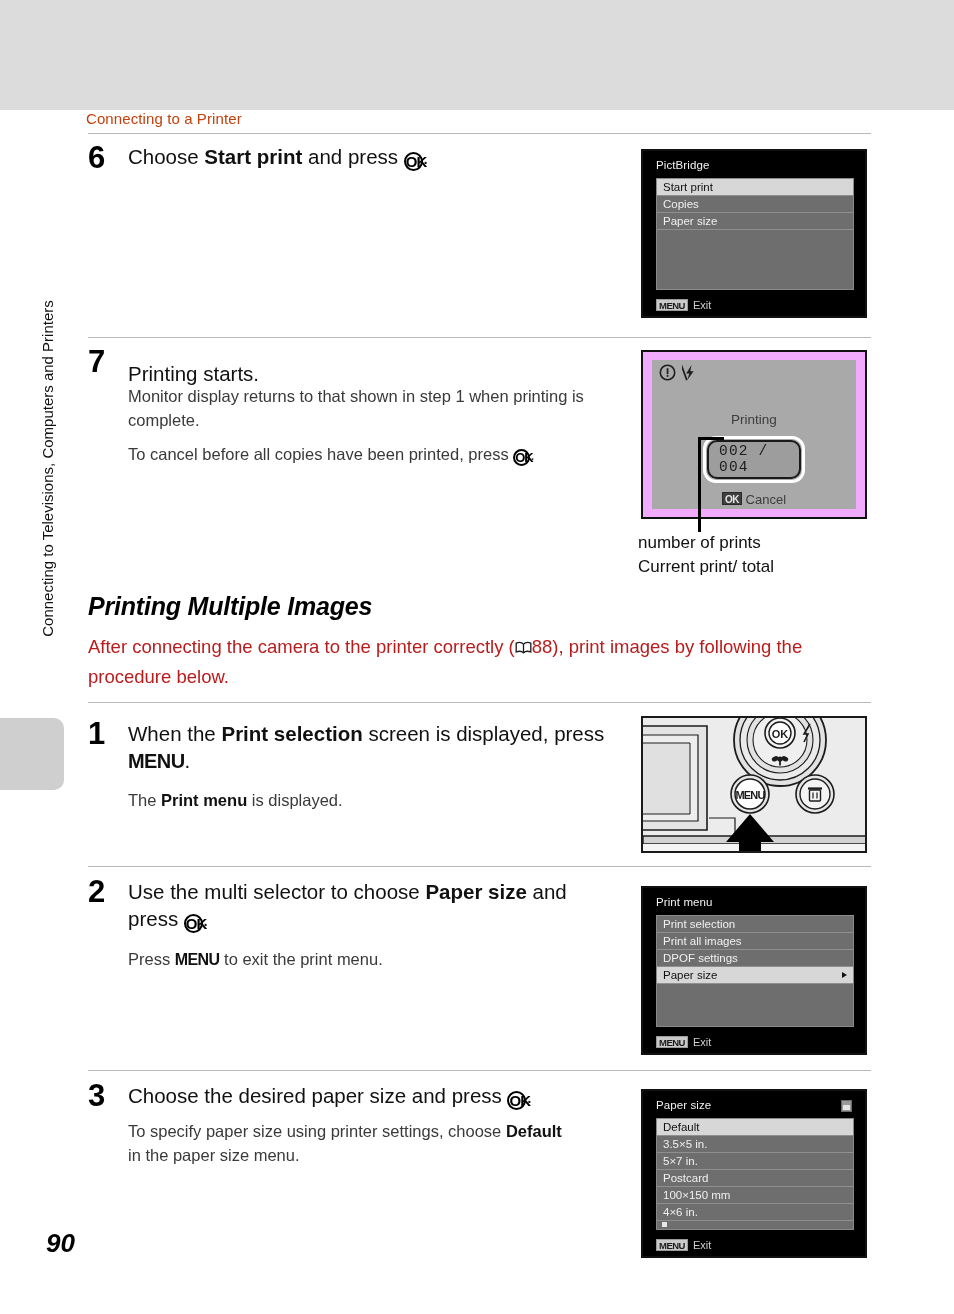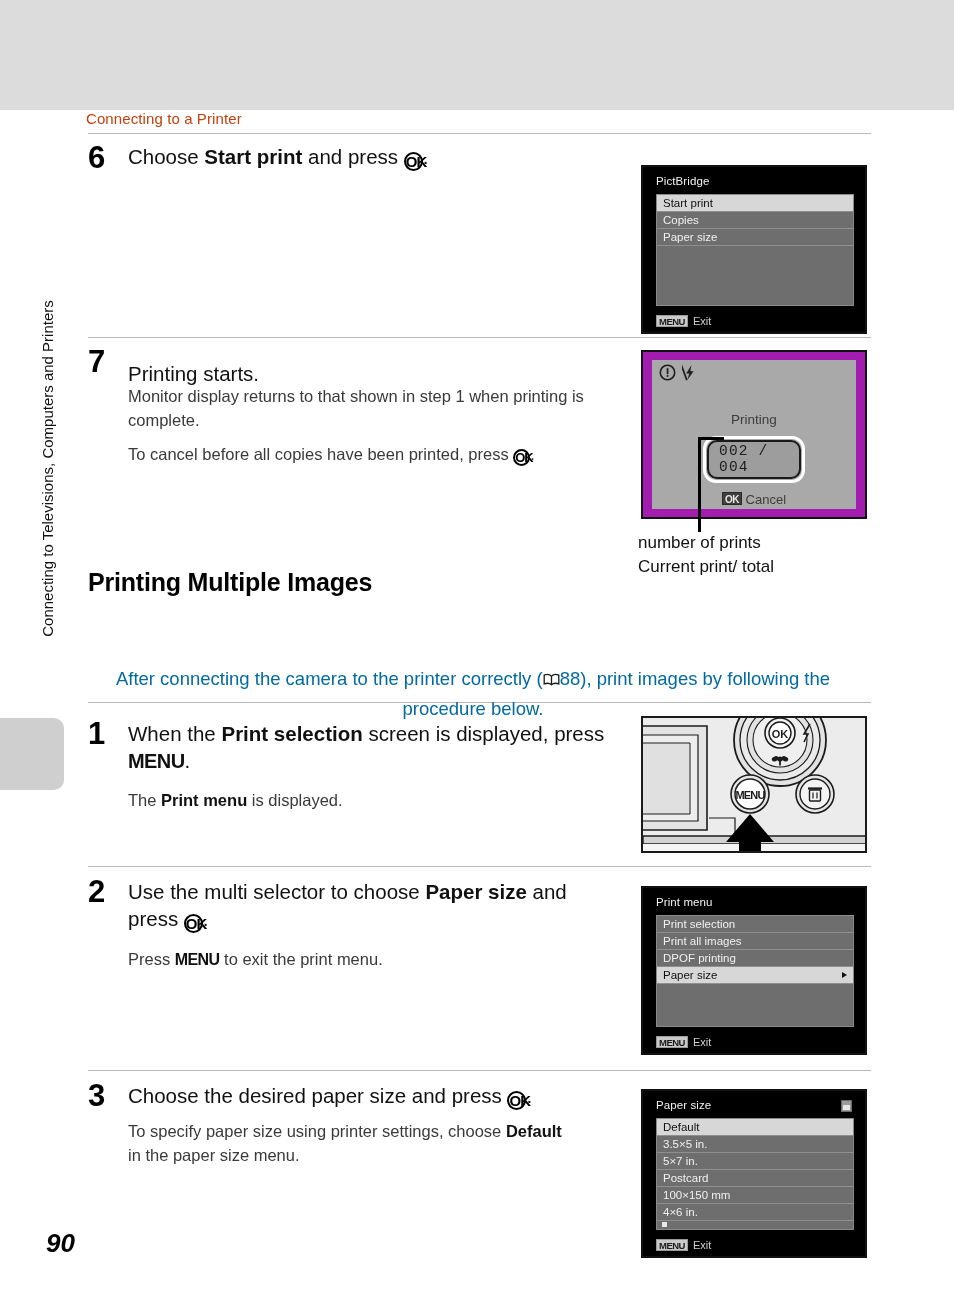--- a/index.html
+++ b/index.html
@@ -79,26 +79,26 @@
     font-family:"Liberation Sans", sans-serif;
   }
   .bookglyph {
     display:inline-block; width:17px; height:13px; position:relative;
     vertical-align:-1px;
   }
   .bookglyph svg { position:absolute; left:0; top:0; }
 
   
   .sec-head {
-    position:absolute; left:88px; top:568px;
-    font-size:25px; font-weight:700; letter-spacing:-0.2px;
+    position:absolute; left:88px; top:592px;
+    font-size:25px; font-weight:700; letter-spacing:-0.2px;font-style:italic;
   }
   .sec-para {
-    position:absolute; left:88px; top:664px; width:770px;
-    font-size:18.5px; color:#0369a1; line-height:1.62;text-align:center;
+    position:absolute; left:88px; top:632px; width:770px;
+    font-size:18.5px; color:#b91c1c; line-height:1.62;
   }
 
   
   .lcd {
     position:absolute;
     background:#000;
     border:2px solid #111;
   }
   .lcd-title {
     position:absolute; left:13px; top:8px;
@@ -145,21 +145,21 @@
   .lcd-scrollicon:after{
     content:""; position:absolute; left:1px; bottom:1px; right:1px; height:5px;
     background:#e6e6e6;
   }
   .lcd-downmark{
     position:absolute; left:5px; bottom:2px; width:5px; height:5px; background:#e8e8e8;
   }
 
   
   .printing-screen {
-    position:absolute; background:#a21caf; border:2px solid #111;
+    position:absolute; background:#f0abfc; border:2px solid #111;
   }
   .printing-inner {
     position:absolute; left:9px; top:8px; right:9px; bottom:8px;
     background:#a9a9a9;
   }
   .pr-icons { position:absolute; left:7px; top:4px; display:flex; gap:6px; align-items:center;}
   .pr-label {
     position:absolute; left:0; right:0; top:52px; text-align:center;
     font-size:13.5px; color:#3d3d3d;
   }
@@ -215,21 +215,21 @@
   <div class="rule" style="top:337px;"></div>
   <div class="rule" style="top:702px;"></div>
   <div class="rule" style="top:866px;"></div>
   <div class="rule" style="top:1070px;"></div>
 
   <div class="step-num" style="top:142px;">6</div>
   <div class="step-head" style="top:143px; width:480px;">
     <span>Choose </span><b>Start print</b><span> and press </span><span class="okglyph">OK</span><span>.</span>
   </div>
 
-  <div class="lcd" style="left:641px; top:149px; width:226px; height:169px;margin-top:16px;">
+  <div class="lcd" style="left:641px; top:149px; width:226px; height:169px;">
     <div class="lcd-title">PictBridge</div>
     <div class="lcd-list" style="top:27px; height:112px;">
       <div class="lcd-row sel">Start print</div>
       <div class="lcd-row">Copies</div>
       <div class="lcd-row">Paper size</div>
       <div class="lcd-row blank">&nbsp;</div>
       <div class="lcd-row blank">&nbsp;</div>
       <div class="lcd-row blank">&nbsp;</div>
     </div>
     <div class="lcd-footer">
@@ -346,21 +346,21 @@
   </div>
   <div class="step-body" style="top:948px; width:470px;">
     <span>Press </span><span class="menuglyph" style="font-size:16px; color:#111;">MENU</span><span> to exit the print menu.</span>
   </div>
 
   <div class="lcd" style="left:641px; top:886px; width:226px; height:169px;">
     <div class="lcd-title">Print menu</div>
     <div class="lcd-list" style="top:27px; height:112px;">
       <div class="lcd-row">Print selection</div>
       <div class="lcd-row">Print all images</div>
-      <div class="lcd-row">DPOF printing</div>
+      <div class="lcd-row">DPOF settings</div>
       <div class="lcd-row sel">
         <span>Paper size</span>
         <span class="arrow"></span>
       </div>
       <div class="lcd-row blank">&nbsp;</div>
       <div class="lcd-row blank">&nbsp;</div>
     </div>
     <div class="lcd-footer">
       <span class="menu-badge">MENU</span>
       <span>Exit</span>

